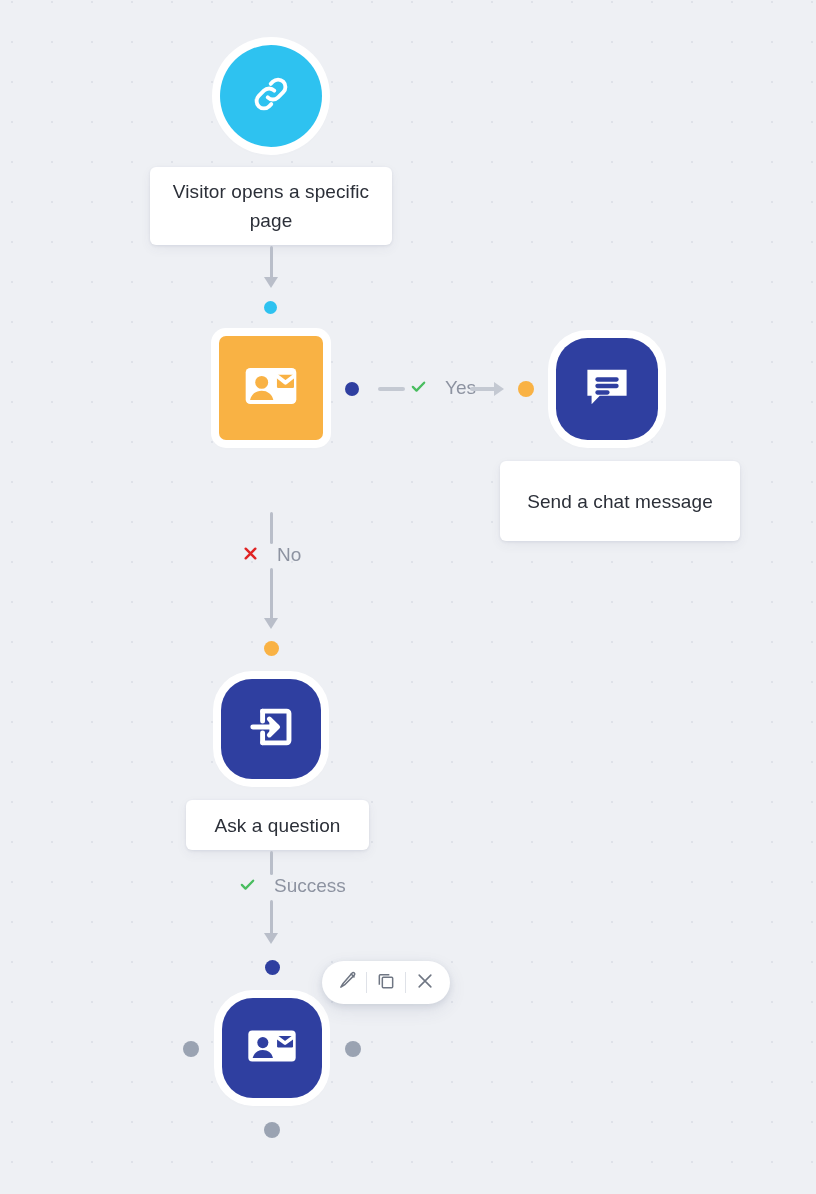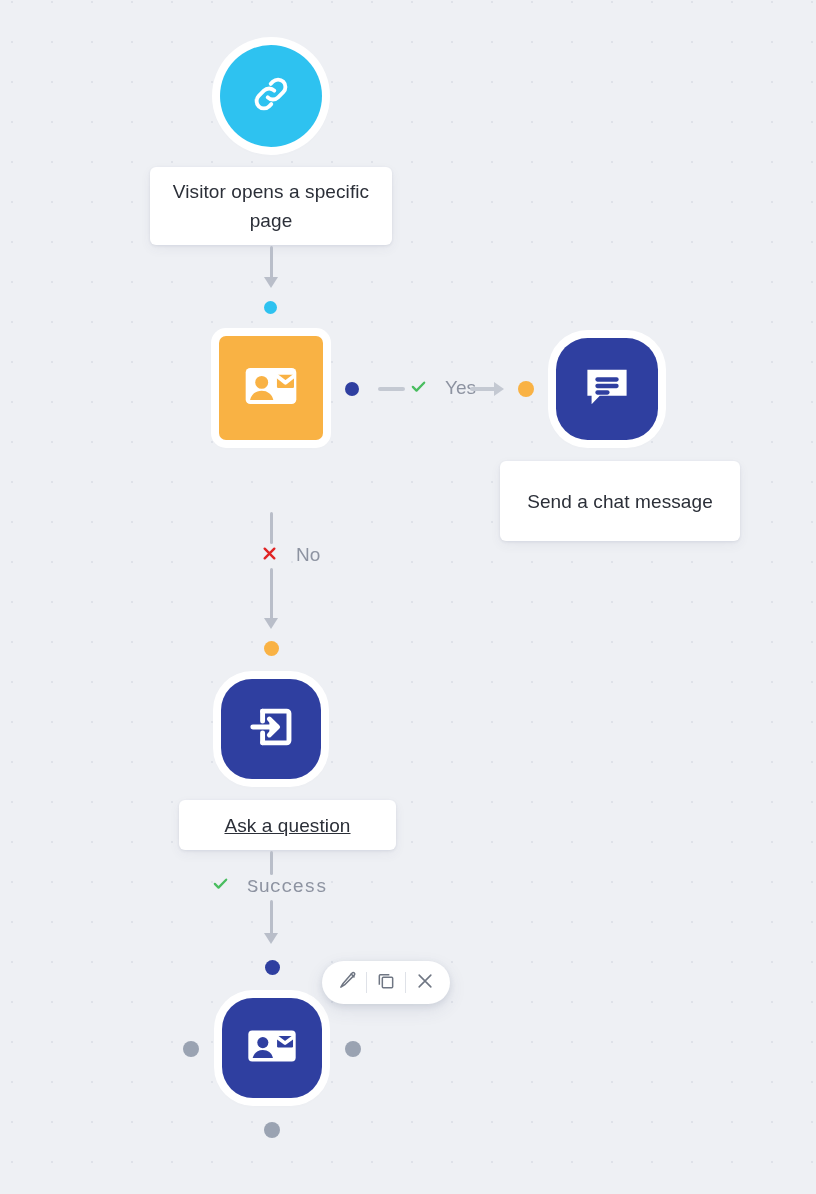--- a/index.html
+++ b/index.html
@@ -206,21 +206,21 @@
           <rect x="7.0" y="13.4" width="6.1" height="1.9" rx="0.9" fill="#2f3fa0"></rect>
         </svg>
       </span>
     </div>
   </div>
   <div class="card" style="left:487px; top:461px; width:240px; height:80px;margin-left:13px;">
     <span>Send a chat message</span>
   </div>
 
   <div class="conn-line" style="left:270px; top:512px; height:32px;"></div>
-  <div class="branch-label" style="left:261px; top:544px;">
+  <div class="branch-label" style="left:242px; top:544px;">
     <span class="cross">
       <svg width="17" height="17" viewBox="0 0 24 24" fill="none" stroke="#e02424" stroke-width="3.4" stroke-linecap="round">
         <path d="M5.2 5.2L18.8 18.8M18.8 5.2L5.2 18.8"></path>
       </svg>
     </span>
     <span>No</span>
   </div>
   <div class="conn-line" style="left:270px; top:568px; height:55px;"></div>
   <div class="conn-arrow" style="left:264px; top:618px;"></div>
   <div class="dot dot-orange" style="left:264px; top:641px; width:15px; height:15px;"></div>
@@ -230,26 +230,26 @@
       <span>
         <svg width="56" height="56" viewBox="0 0 24 24" fill="none" stroke="#ffffff" stroke-width="2.1" stroke-linecap="round" stroke-linejoin="round">
           <path d="M8.4 5.2h10.3a1 1 0 0 1 1 1v11.6a1 1 0 0 1-1 1H8.4"></path>
           <path d="M8.4 5.2v4.3M8.4 18.8v-4.3"></path>
           <path d="M4.2 12h10.4"></path>
           <path d="M11.3 8.6L14.8 12l-3.5 3.4" fill="#ffffff"></path>
         </svg>
       </span>
     </div>
   </div>
-  <div class="card" style="left:179px; top:800px; width:217px; height:50px;text-decoration:underline;">
+  <div class="card" style="left:186px; top:800px; width:183px; height:50px;">
     <span>Ask a question</span>
   </div>
 
   <div class="conn-line" style="left:270px; top:851px; height:24px;"></div>
-  <div class="branch-label" style="left:212px; top:875px;font-family:Liberation Mono, monospace;">
+  <div class="branch-label" style="left:239px; top:875px;">
     <span class="tick">
       <svg width="17" height="17" viewBox="0 0 24 24" fill="none" stroke="#49bd5f" stroke-width="3.2" stroke-linecap="round" stroke-linejoin="round">
         <path d="M4 12.6l5.2 5.2L20 6.6"></path>
       </svg>
     </span>
     <span>Success</span>
   </div>
   <div class="conn-line" style="left:270px; top:900px; height:38px;"></div>
   <div class="conn-arrow" style="left:264px; top:933px;"></div>
   <div class="dot dot-blue" style="left:265px; top:960px; width:15px; height:15px;"></div>

